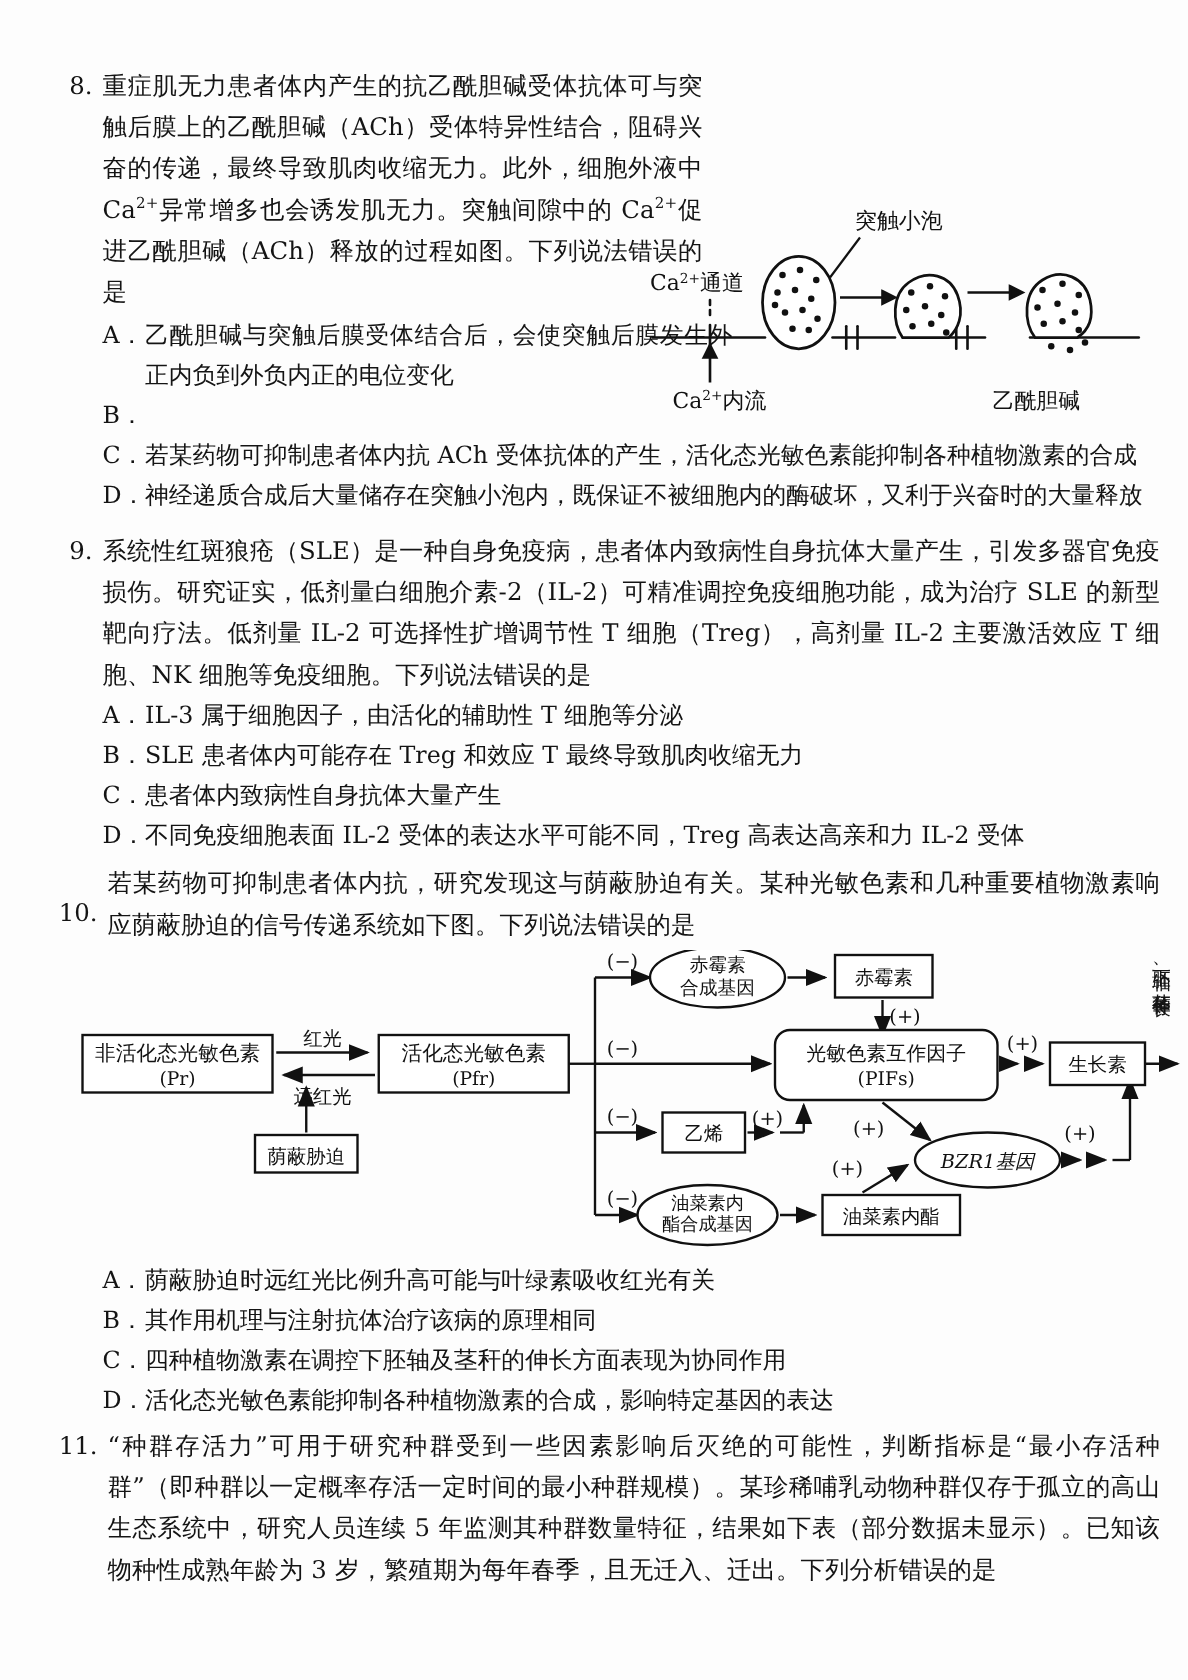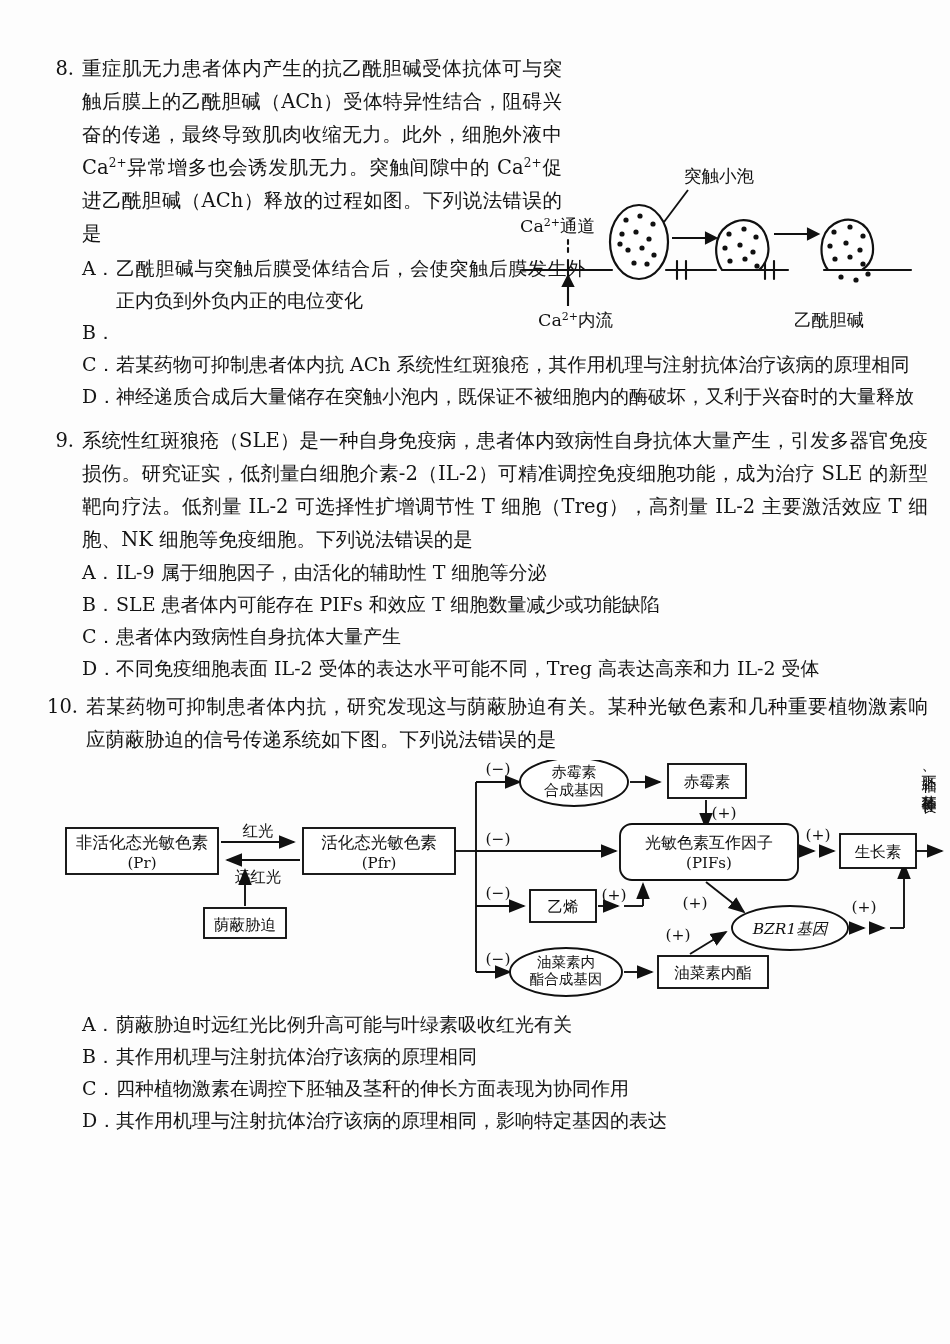--- a/index.html
+++ b/index.html
@@ -114,21 +114,21 @@
 
     <div class="opt" style="margin-top:2px;">
       <div class="optlab">A．</div>
       <div class="opttext narrow">乙酰胆碱与突触后膜受体结合后，会使突触后膜发生外正内负到外负内正的电位变化</div>
     </div>
     <div class="opt">
       <div class="optlab">B．</div>
     </div>
     <div class="opt">
       <div class="optlab">C．</div>
-      <div class="opttext">若某药物可抑制患者体内抗 ACh 系统性红斑狼疮，其作用机理与注射抗体治疗该病的原理相同</div>
+      <div class="opttext">若某药物可抑制患者体内抗 ACh 受体抗体的产生，活化态光敏色素能抑制各种植物激素的合成</div>
     </div>
     <div class="opt">
       <div class="optlab">D．</div>
       <div class="opttext">神经递质合成后大量储存在突触小泡内，既保证不被细胞内的酶破坏，又利于兴奋时的大量释放</div>
     </div>
   </div>
 
   <div class="fig8">
     <svg width="400" height="170" viewBox="0 0 400 170" xmlns="http://www.w3.org/2000/svg">
       <g fill="none" stroke="#111" stroke-width="2.1" stroke-linecap="round">
@@ -213,39 +213,39 @@
     </svg>
   </div>
 
   <div class="qblock" style="padding-top:12px;">
     <div class="q">
       <div class="qnum">9.</div>
       <div class="qtext">系统性红斑狼疮（SLE）是一种自身免疫病，患者体内致病性自身抗体大量产生，引发多器官免疫损伤。研究证实，低剂量白细胞介素-2（IL-2）可精准调控免疫细胞功能，成为治疗 SLE 的新型靶向疗法。低剂量 IL-2 可选择性扩增调节性 T 细胞（Treg），高剂量 IL-2 主要激活效应 T 细胞、NK 细胞等免疫细胞。下列说法错误的是</div>
     </div>
     <div class="opt">
       <div class="optlab">A．</div>
-      <div class="opttext">IL-9 属于细胞因子，由活化的辅助性 T 细胞等分泌</div>
+      <div class="opttext">IL-3 属于细胞因子，由活化的辅助性 T 细胞等分泌</div>
     </div>
     <div class="opt">
       <div class="optlab">B．</div>
-      <div class="opttext">SLE 患者体内可能存在 PIFs 和效应 T 细胞数量减少或功能缺陷</div>
+      <div class="opttext">SLE 患者体内可能存在 Treg 和效应 T 最终导致肌肉收缩无力</div>
     </div>
     <div class="opt">
       <div class="optlab">C．</div>
       <div class="opttext">患者体内致病性自身抗体大量产生</div>
     </div>
     <div class="opt">
       <div class="optlab">D．</div>
       <div class="opttext">不同免疫细胞表面 IL-2 受体的表达水平可能不同，Treg 高表达高亲和力 IL-2 受体</div>
     </div>
   </div>
 
   <div class="qblock" style="padding-top:6px;">
     <div class="q">
-      <div class="qnum" style="width:38px;">10.</div>
+      <div class="qnum" style="width:38px;margin-top:24px;">10.</div>
       <div class="qtext">若某药物可抑制患者体内抗，研究发现这与荫蔽胁迫有关。某种光敏色素和几种重要植物激素响应荫蔽胁迫的信号传递系统如下图。下列说法错误的是</div>
     </div>
 
     <div class="fig10">
       <svg width="890" height="248" viewBox="0 0 890 248" xmlns="http://www.w3.org/2000/svg" font-family="DejaVu Serif, Liberation Serif, serif">
         <defs>
           <marker id="ah" markerWidth="9" markerHeight="9" refX="8" refY="4.2" orient="auto">
             <polygon points="0,0.6 9,4.2 0,7.8" fill="#111"></polygon>
           </marker>
         </defs>
@@ -366,18 +366,24 @@
     <div class="opt">
       <div class="optlab">B．</div>
       <div class="opttext">其作用机理与注射抗体治疗该病的原理相同</div>
     </div>
     <div class="opt">
       <div class="optlab">C．</div>
       <div class="opttext">四种植物激素在调控下胚轴及茎秆的伸长方面表现为协同作用</div>
     </div>
     <div class="opt">
       <div class="optlab">D．</div>
-      <div class="opttext">其作用机理与注射抗体治疗该病的原理相同，影响特定基因的表达</div>
-    </div>
-  </div>
-
+      <div class="opttext">活化态光敏色素能抑制各种植物激素的合成，影响特定基因的表达</div>
+    </div>
+  </div>
+
+  <div class="qblock" style="padding-top:4px;">
+    <div class="q">
+      <div class="qnum" style="width:38px;">11.</div>
+      <div class="qtext">“种群存活力”可用于研究种群受到一些因素影响后灭绝的可能性，判断指标是“最小存活种群”（即种群以一定概率存活一定时间的最小种群规模）。某珍稀哺乳动物种群仅存于孤立的高山生态系统中，研究人员连续 5 年监测其种群数量特征，结果如下表（部分数据未显示）。已知该物种性成熟年龄为 3 岁，繁殖期为每年春季，且无迁入、迁出。下列分析错误的是</div>
+    </div>
+  </div>
 
 </div>
 
 </body></html>

